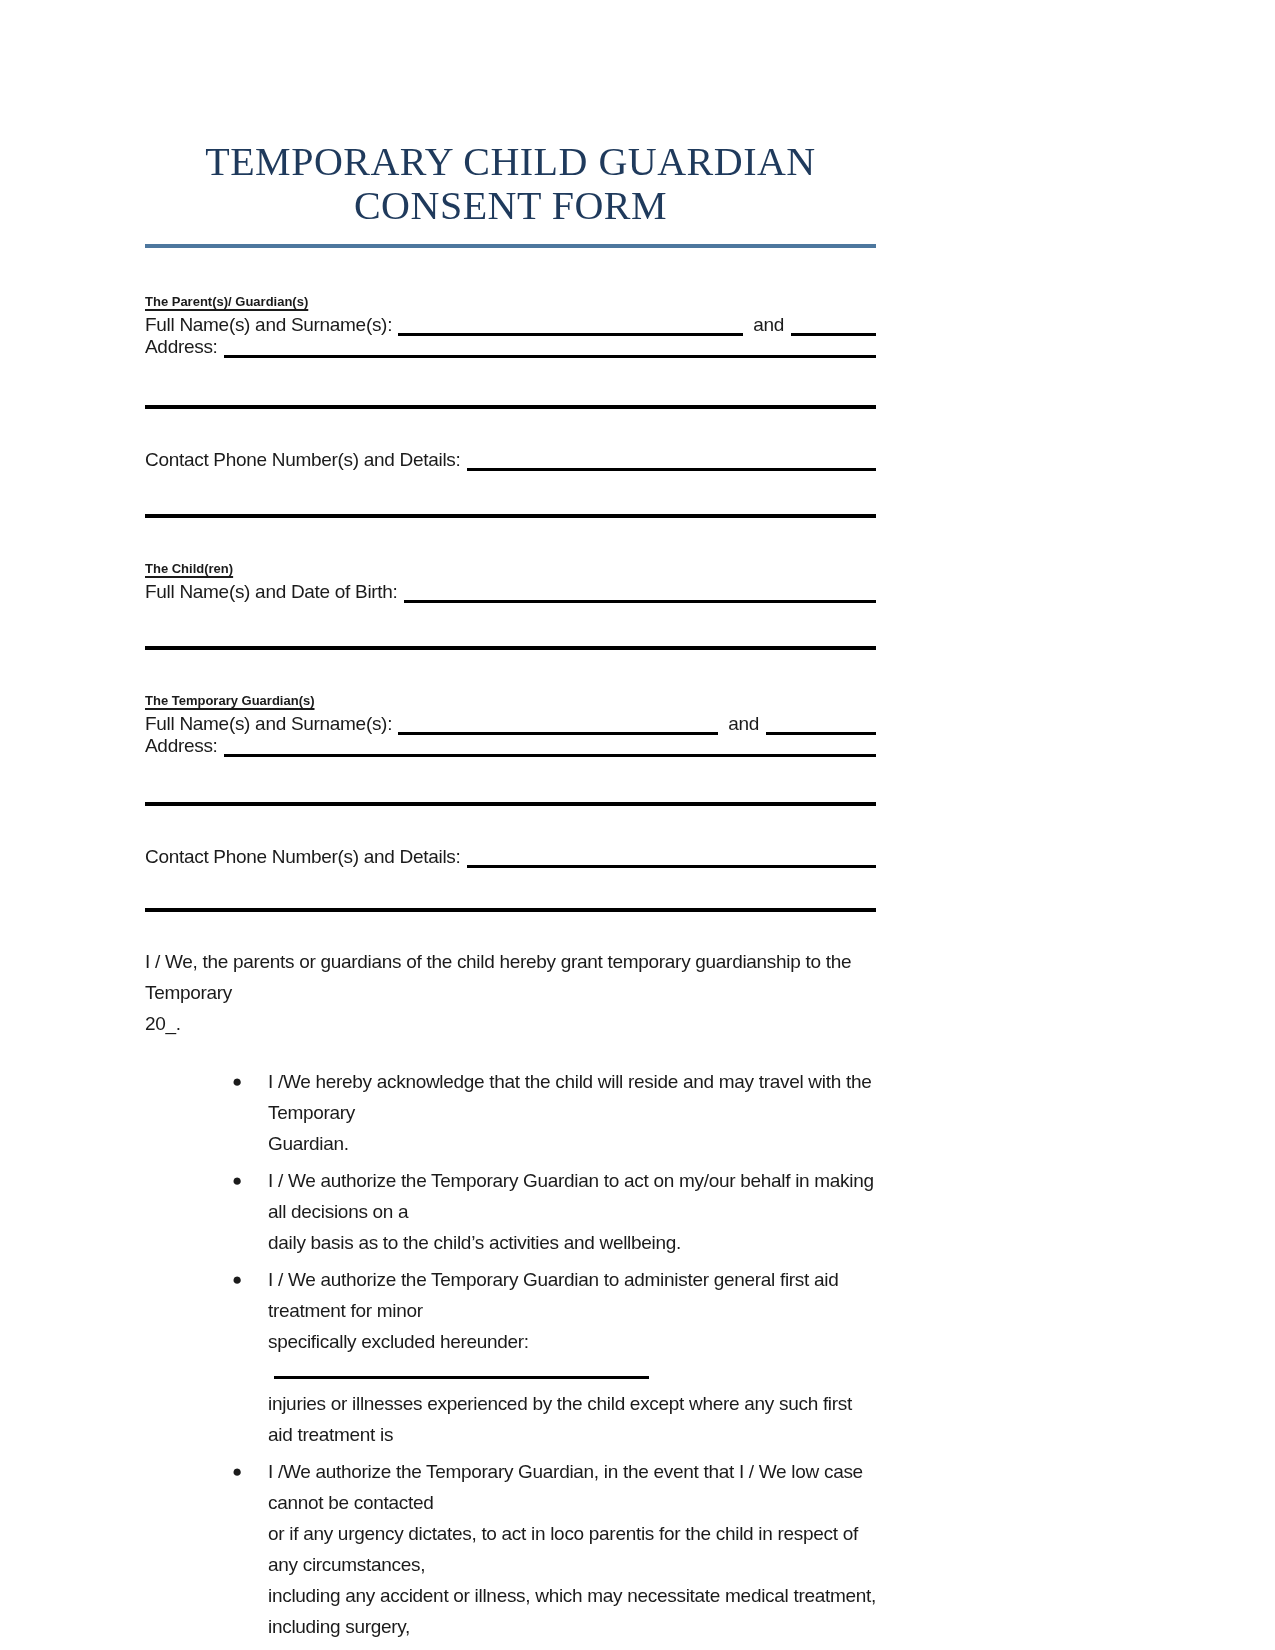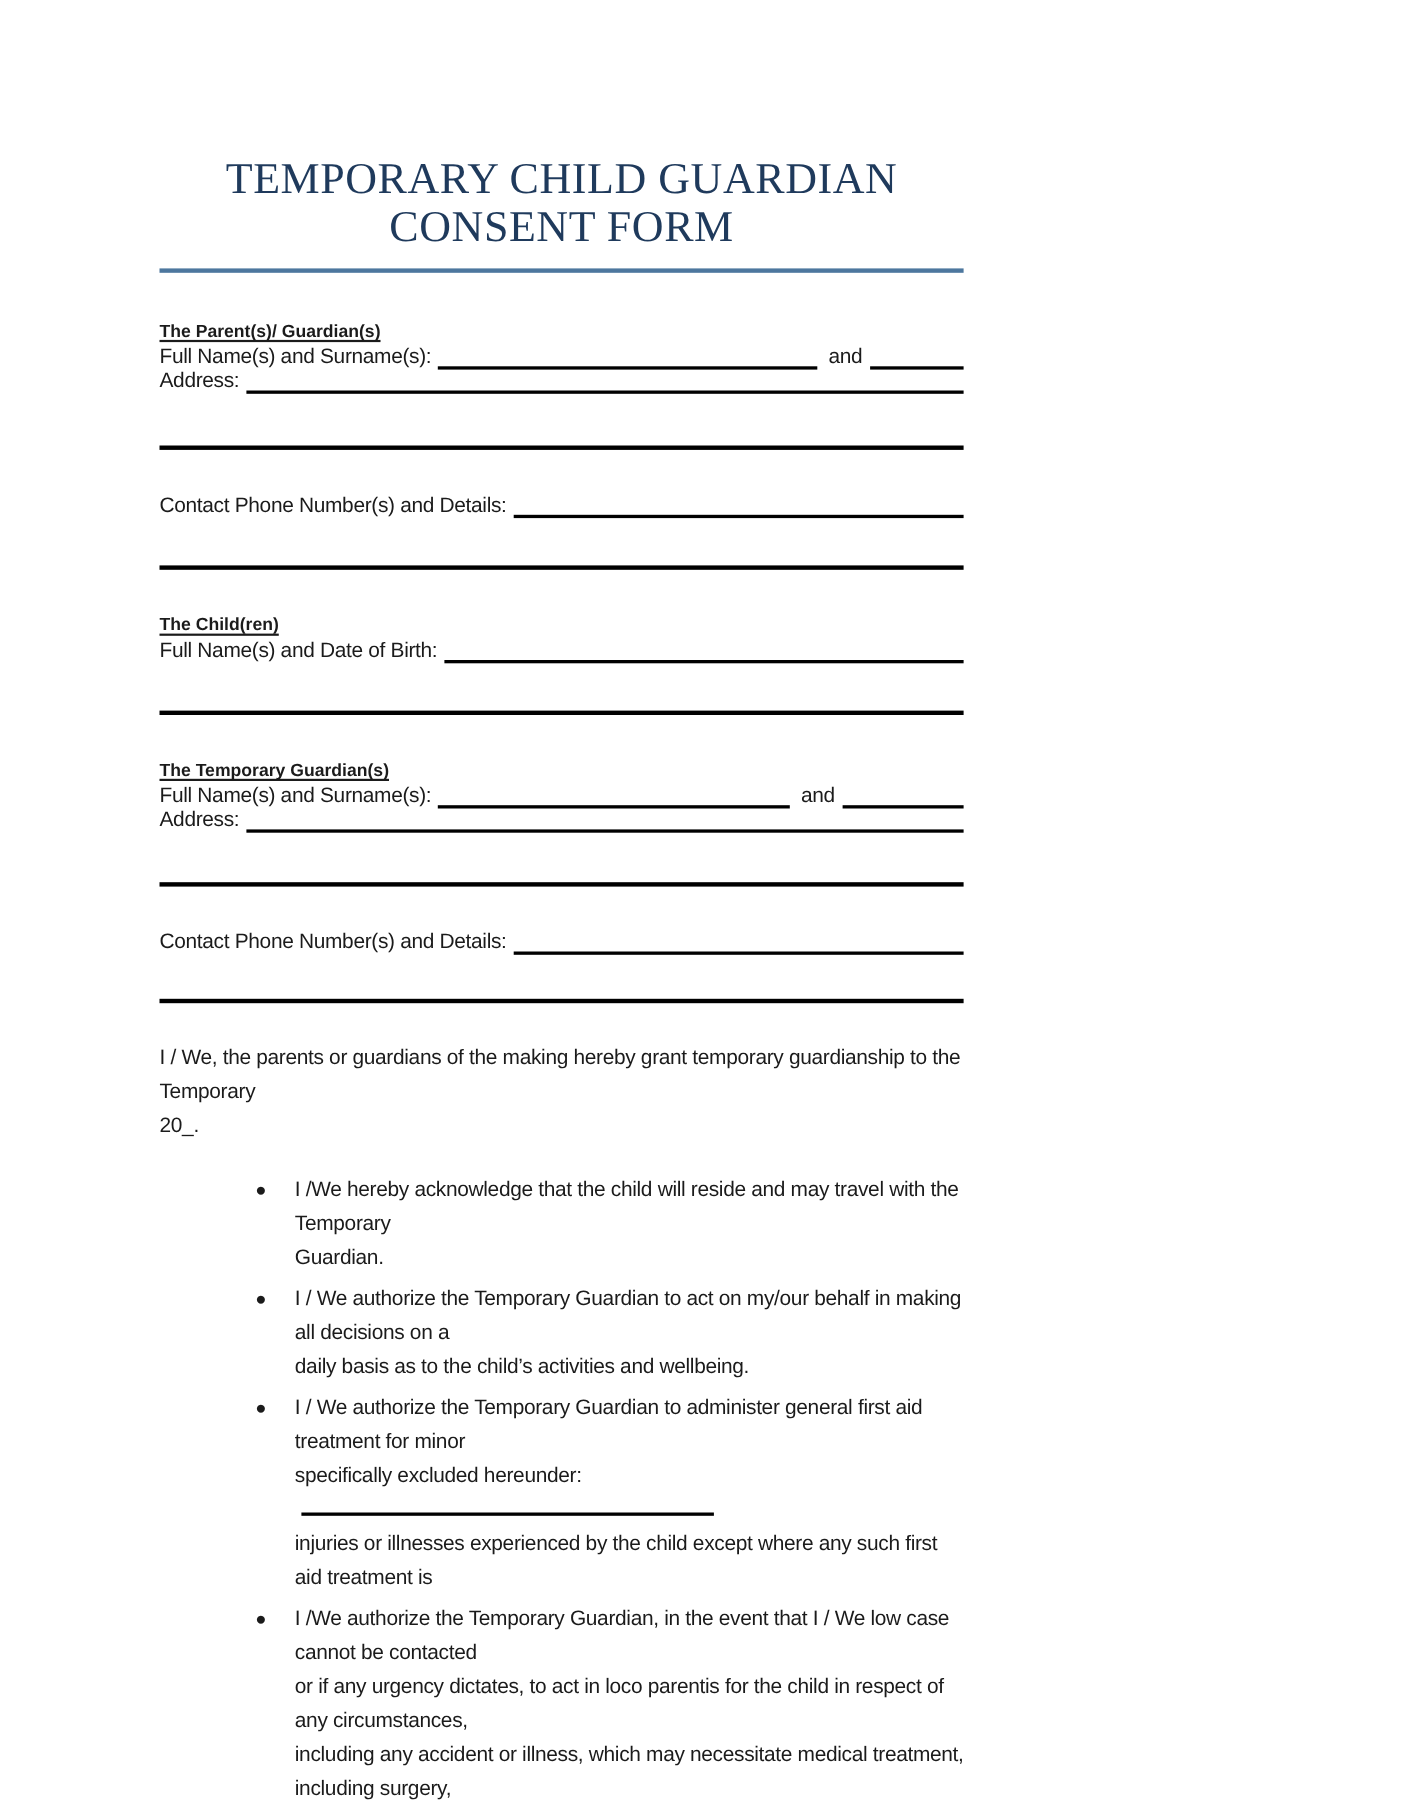--- a/index.html
+++ b/index.html
@@ -8,21 +8,21 @@
     padding:0 156px 0 145px;background:#ffffff;color:#1b1b1b;
     font-family:"Liberation Sans",sans-serif;overflow:hidden;
   }
   .title{
     margin:0;padding-top:140px;text-align:center;
     font-family:"Liberation Serif",serif;font-weight:500;
     font-size:40px;line-height:44px;letter-spacing:0.5px;color:#1f3a5c;
   }
   .title-rule{margin-top:16px;height:4px;background:#4d779e;}
   .sec-heading{
-    font-size:16px;line-height:24px;font-weight:bold;
+    font-size:13px;line-height:24px;font-weight:bold;
     text-decoration:underline;text-decoration-thickness:2px;text-underline-offset:3px;
   }
   .h-parents{margin-top:42px;}
   .h-mid{margin-top:39px;}
   .form-row{
     display:flex;align-items:flex-end;
     font-size:19px;line-height:22px;letter-spacing:-0.3px;
   }
   .mt-row{}
   .mt-row-after-line{margin-top:40px;}
@@ -108,21 +108,21 @@
   <div class="hline mt-line-45"></div>
 
   <div class="form-row mt-row-after-line">
     <span class="label">Contact Phone Number(s) and Details:</span>
     <span class="blank fill"></span>
   </div>
 
   <div class="hline mt-line-40"></div>
 
   <p class="grant">
-    <span class="line">I / We, the parents or guardians of the making hereby grant temporary guardianship to the Temporary</span>
+    <span class="line">I / We, the parents or guardians of the child hereby grant temporary guardianship to the Temporary</span>
     <span class="line">20_.</span>
   </p>
 
   <ul class="bullets">
     <li>
       <span class="dot">●</span>
       <span class="bline">I /We hereby acknowledge that the child will reside and may travel with the Temporary</span>
       <span class="bline">Guardian.</span>
     </li>
     <li>

